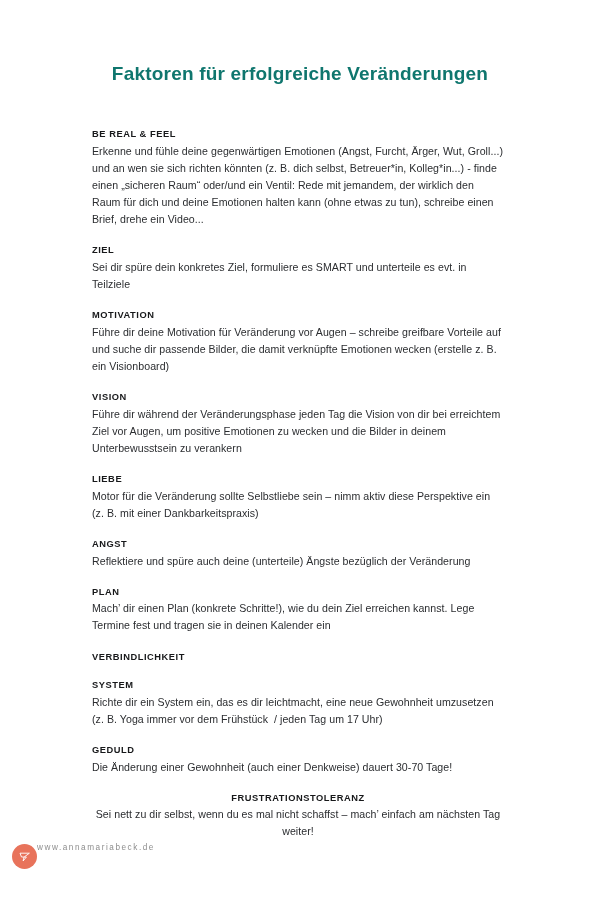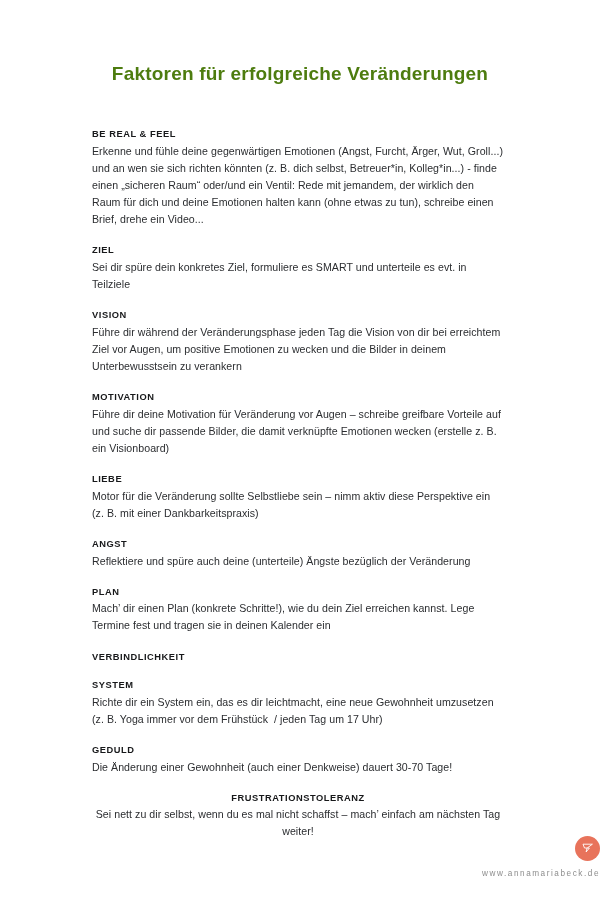--- a/index.html
+++ b/index.html
@@ -31,21 +31,21 @@
     margin: 0;
     padding: 0;
     position: absolute;
     top: 62px;
     left: 0;
     right: 0;
     text-align: center;
     font-size: 19px;
     font-weight: 700;
     letter-spacing: 0.2px;
-    color: #4d7c0f;
+    color: #0f766e;
     line-height: 1.25;
   }
 
   
   .content {
     position: absolute;
     top: 112px;
     left: 92px;
     width: 412px;
   }
@@ -74,26 +74,26 @@
     color: #2b2d30;
     line-height: 1.62;
     margin: 0;
     letter-spacing: 0.05px;
     white-space: pre-wrap;
   }
 
   
   .footer {
     position: absolute;
-    left: 0;
+    left: 12px;
     right: 0;
     bottom: 22px;
     display: flex;
-    flex-direction: column;
-    align-items: flex-end;
+    flex-direction: row;
+    align-items: flex-start;
   }
 
   .logo-mark {
     width: 25px;
     height: 25px;
     border-radius: 50%;
     background: #e8735b;
     display: flex;
     align-items: center;
     justify-content: center;
@@ -121,26 +121,26 @@
   <div class="content">
       <div class="section">
         <div class="section-heading">BE REAL &amp; FEEL</div>
         <p class="section-body">Erkenne und fühle deine gegenwärtigen Emotionen (Angst, Furcht, Ärger, Wut, Groll...) und an wen sie sich richten könnten (z. B. dich selbst, Betreuer*in, Kolleg*in...) - finde einen „sicheren Raum“ oder/und ein Ventil: Rede mit jemandem, der wirklich den Raum für dich und deine Emotionen halten kann (ohne etwas zu tun), schreibe einen Brief, drehe ein Video...</p>
       </div>
       <div class="section">
         <div class="section-heading">ZIEL</div>
         <p class="section-body">Sei dir spüre dein konkretes Ziel, formuliere es SMART und unterteile es evt. in Teilziele</p>
       </div>
       <div class="section">
+        <div class="section-heading">MOTIVATION</div>
+        <p class="section-body">Führe dir deine Motivation für Veränderung vor Augen – schreibe greifbare Vorteile auf und suche dir passende Bilder, die damit verknüpfte Emotionen wecken (erstelle z. B. ein Visionboard)</p>
+      </div>
+      <div class="section">
         <div class="section-heading">VISION</div>
         <p class="section-body">Führe dir während der Veränderungsphase jeden Tag die Vision von dir bei erreichtem Ziel vor Augen, um positive Emotionen zu wecken und die Bilder in deinem Unterbewusstsein zu verankern</p>
-      </div>
-      <div class="section">
-        <div class="section-heading">MOTIVATION</div>
-        <p class="section-body">Führe dir deine Motivation für Veränderung vor Augen – schreibe greifbare Vorteile auf und suche dir passende Bilder, die damit verknüpfte Emotionen wecken (erstelle z. B. ein Visionboard)</p>
       </div>
       <div class="section">
         <div class="section-heading">LIEBE</div>
         <p class="section-body">Motor für die Veränderung sollte Selbstliebe sein – nimm aktiv diese Perspektive ein (z. B. mit einer Dankbarkeitspraxis)</p>
       </div>
       <div class="section">
         <div class="section-heading">ANGST</div>
         <p class="section-body">Reflektiere und spüre auch deine (unterteile) Ängste bezüglich der Veränderung</p>
       </div>
       <div class="section">

